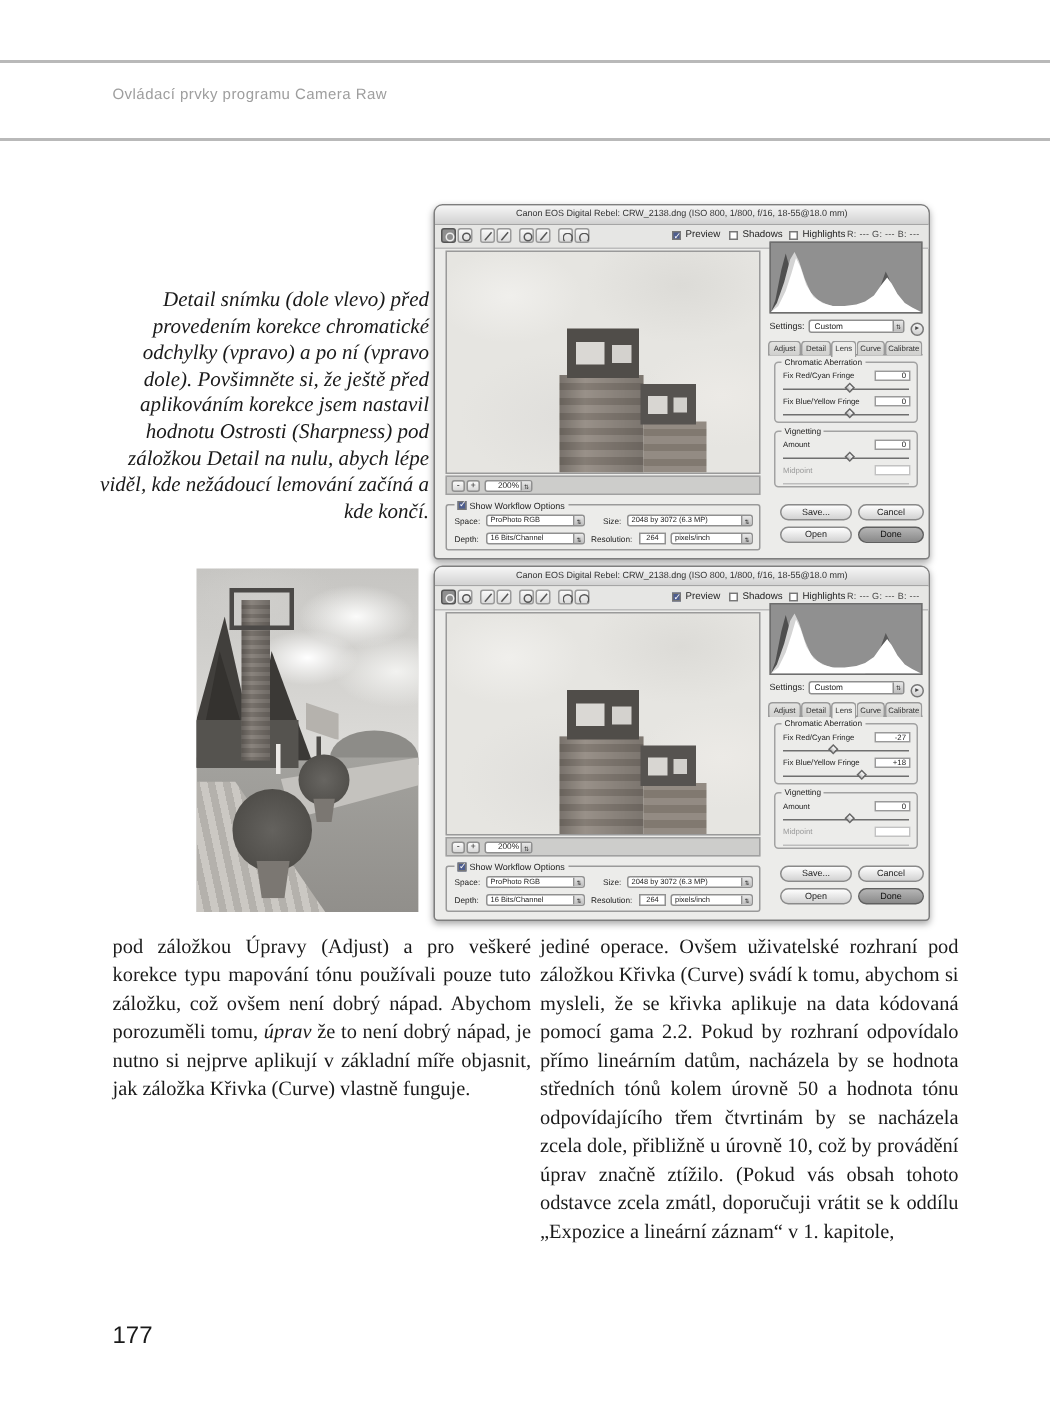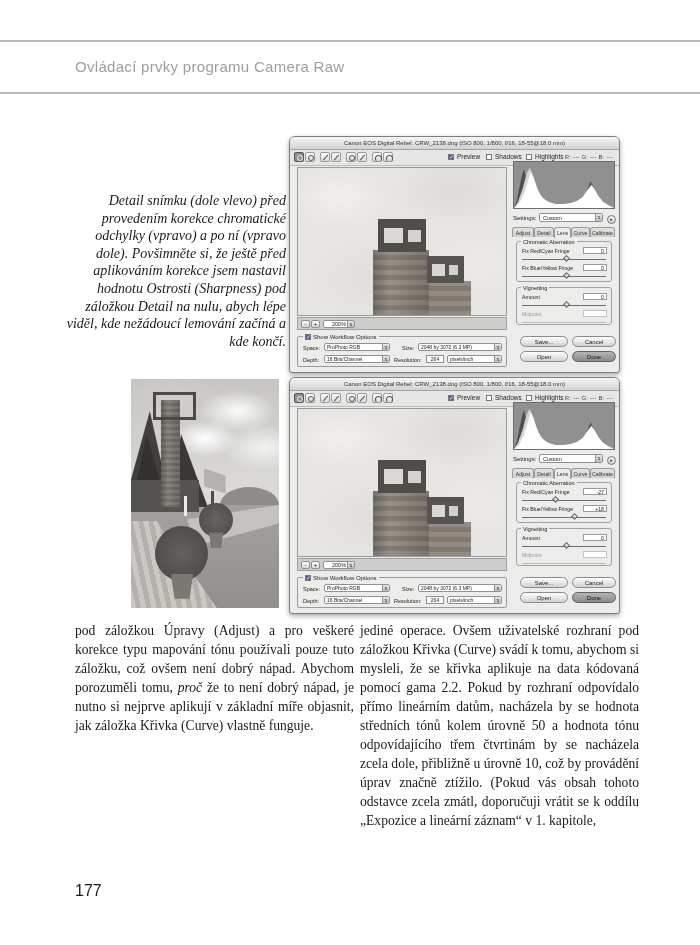--- a/index.html
+++ b/index.html
@@ -2,21 +2,21 @@
 <html><head>
 <meta charset="utf-8">
 <style>
   html,body{margin:0;padding:0;background:#fff;}
   #page{position:relative;width:700px;height:945px;background:#ffffff;overflow:hidden;
         font-family:"Liberation Serif",serif;color:#1a1a1a;}
 
   
   .rule{position:absolute;left:0;width:700px;height:2px;background:#b9b9b9;}
   #running-head{position:absolute;left:75px;top:58px;font-family:"Liberation Sans",sans-serif;
-        font-size:15px;color:#9e9e9e;letter-spacing:.3px;}
+        font-size:10px;color:#9e9e9e;letter-spacing:.3px;}
 
   
   #caption{position:absolute;left:72px;top:138px;width:214px;font-size:14.5px;line-height:19px;}
   #caption .cap-label{font-weight:bold;}
   #caption .cap-sep{color:#b0b0b0;padding:0 3px;}
   #caption-desc{position:absolute;left:60px;top:192px;width:226px;font-size:14px;font-style:italic;
         line-height:17.6px;text-align:right;}
 
   
   .bodycol{position:absolute;top:621px;width:279px;font-size:13.6px;line-height:19px;
@@ -429,20 +429,20 @@
     <div class="ph" id="ph-pole"></div>
     <div class="ph" id="ph-post"></div>
     <div class="ph" id="ph-bush2"></div>
     <div class="ph" id="ph-pot2"></div>
     <div class="ph" id="ph-bush1"></div>
     <div class="ph" id="ph-pot1"></div>
     <div class="ph" id="ph-marker"></div>
   </div>
 
   <div class="bodycol" id="col-left">
-    <p><span>pod záložkou Úpravy (Adjust) a pro veškeré korekce typu mapování tónu používali pouze tuto záložku, což ovšem není dobrý nápad. Abychom porozuměli tomu, </span><span class="ital">proč</span><span> že to není dobrý nápad, je nutno si nejprve aplikují v základní míře objasnit, jak záložka Křivka (Curve) vlastně funguje.</span></p>
+    <p><span>pod záložkou Úpravy (Adjust) a pro veškeré korekce typu mapování tónu používali pouze tuto záložku, což ovšem není dobrý nápad. Abychom porozuměli tomu, </span><span class="ital">úprav</span><span> že to není dobrý nápad, je nutno si nejprve aplikují v základní míře objasnit, jak záložka Křivka (Curve) vlastně funguje.</span></p>
   </div>
   <div class="bodycol" id="col-right">
     <p>jediné operace. Ovšem uživatelské rozhraní pod záložkou Křivka (Curve) svádí k tomu, abychom si mysleli, že se křivka aplikuje na data kódovaná pomocí gama 2.2. Pokud by rozhraní odpovídalo přímo lineárním datům, nacházela by se hodnota středních tónů kolem úrovně 50 a hodnota tónu odpovídajícího třem čtvrtinám by se nacházela zcela dole, přibližně u úrovně 10, což by provádění úprav značně ztížilo. (Pokud vás obsah tohoto odstavce zcela zmátl, doporučuji vrátit se k oddílu „Expozice a lineární záznam“ v 1. kapitole,</p>
   </div>
 
   <div id="page-number">177</div>
 </div>
 
 </body></html>

